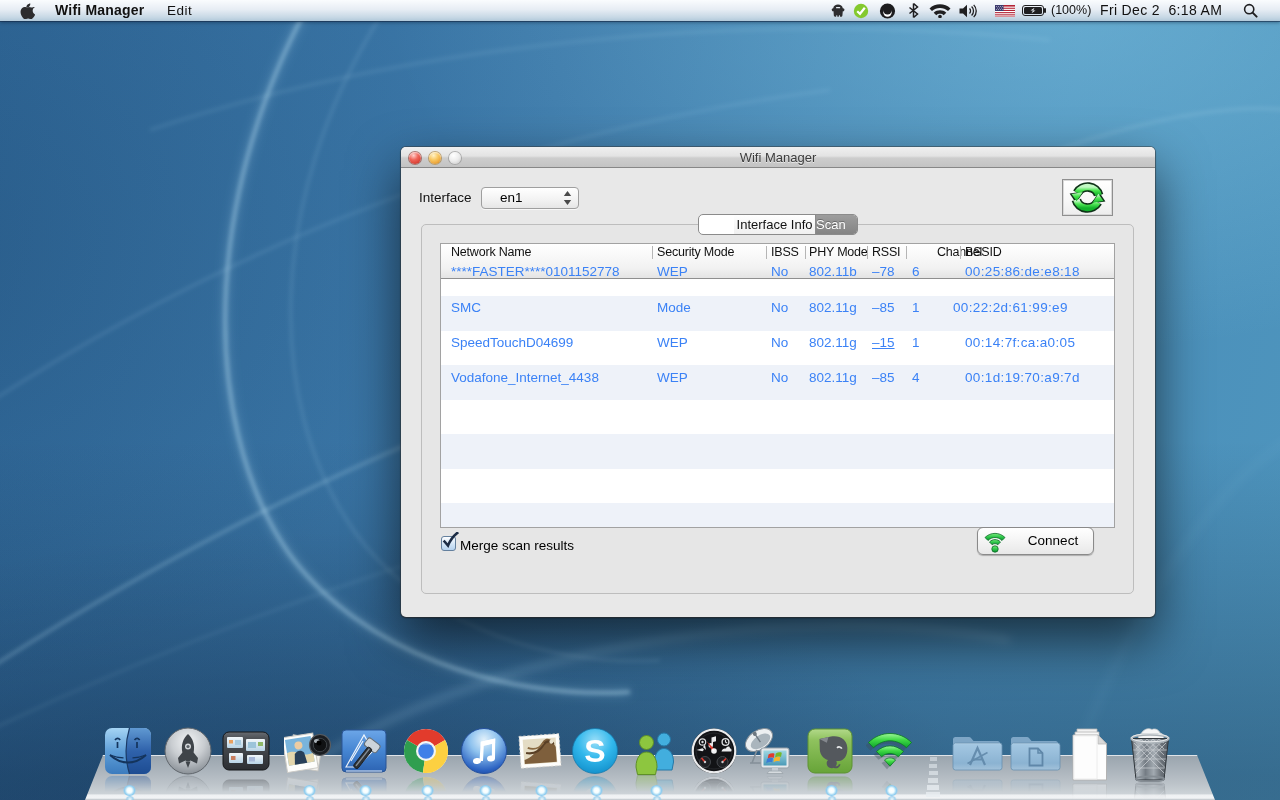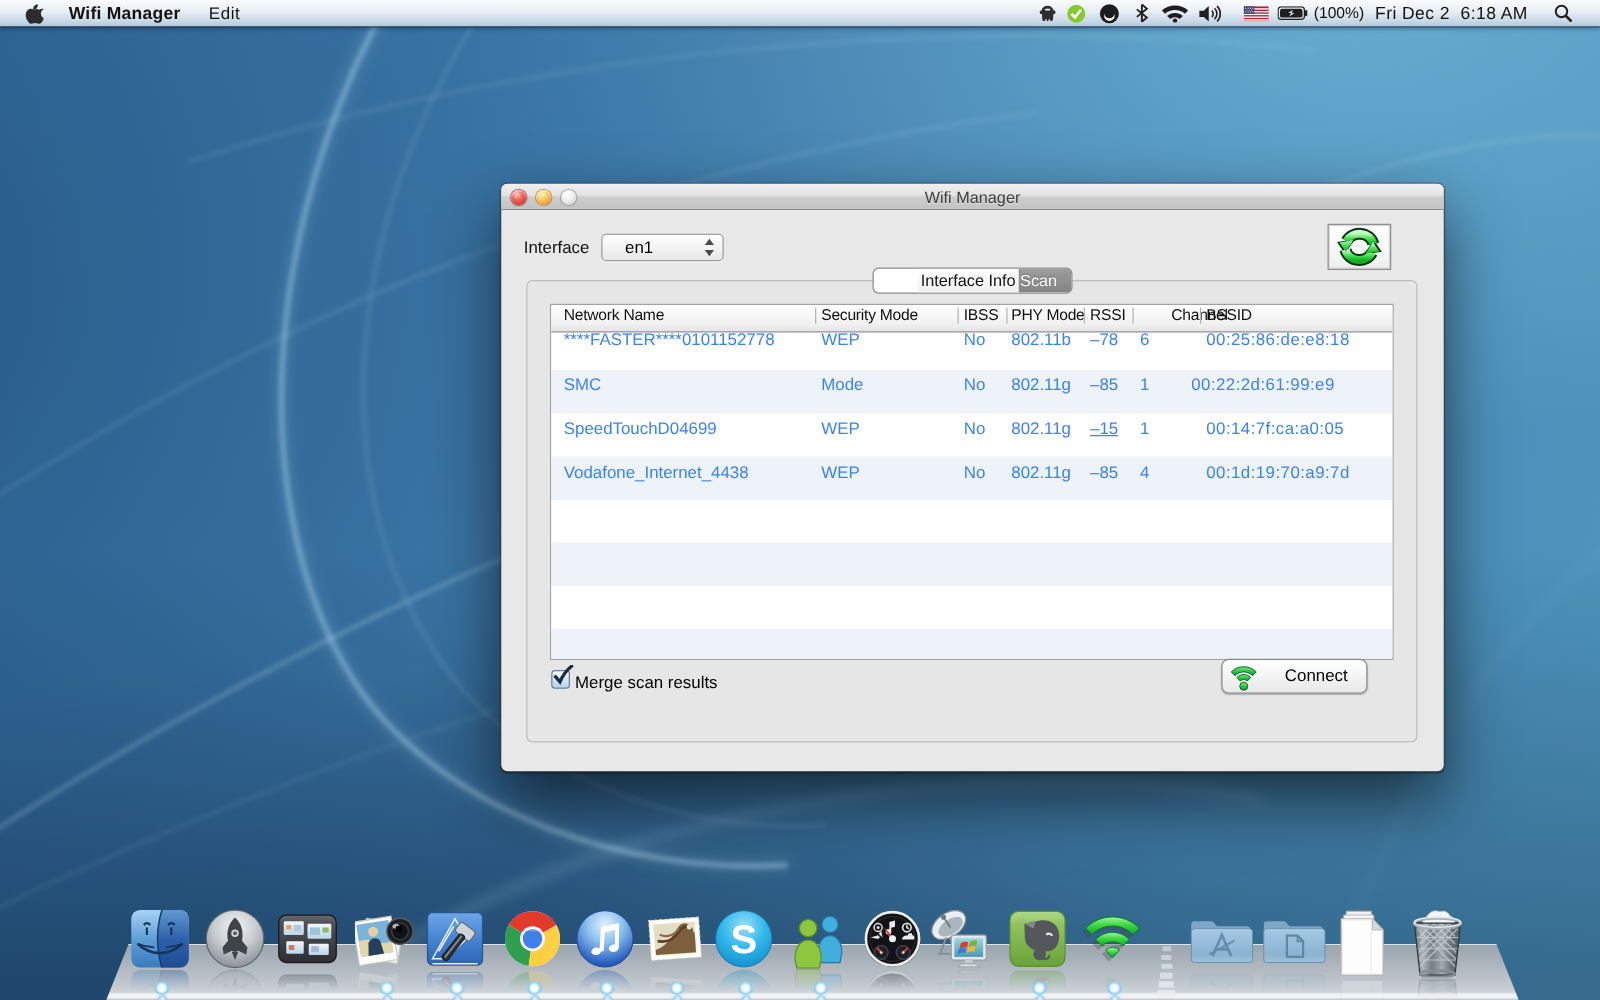--- a/index.html
+++ b/index.html
@@ -26,21 +26,21 @@
 #groupbox{position:absolute;left:20px;top:77px;width:713px;height:370px;border:1px solid #bdbdbd;
 border-radius:5px;background:#e6e6e6;}
 #tabs{position:absolute;left:297px;top:67px;width:160px;height:21px;border:1px solid #8b8b8b;
 border-radius:5px;overflow:hidden;display:flex;z-index:3;background:#fff;}
 #tab1{width:106px;height:100%;background:linear-gradient(#ffffff,#f0f0f0);line-height:19px;
 text-align:center;font-size:13px;color:#111;border-right:1px solid #8b8b8b;margin-left:35px;}
 #tab2{width:53px;height:100%;background:linear-gradient(#9d9d9d,#848484);line-height:19px;
 text-align:left;font-size:13px;color:#fff;text-shadow:0 -1px 0 rgba(0,0,0,0.3);}
 #tbl{position:absolute;left:39px;top:96px;width:675px;height:285px;border:1px solid #a2a2a2;
 background:#fff;overflow:hidden;}
-#thead{position:absolute;left:0;top:0;width:673px;height:22px;
+#thead{position:absolute;left:0;top:0;width:673px;height:35px;
 background:linear-gradient(#ffffff,#f2f2f2 70%,#e4e4e4);border-bottom:1px solid #8f8f8f;}
 .hc{position:absolute;top:0;height:17px;line-height:17px;font-size:12.5px;color:#111;letter-spacing:-0.2px;}
 .hsep{position:absolute;top:2px;height:13px;width:1px;background:#b5b5b5;}
 .row{position:absolute;left:0;width:673px;height:35px;}
 .rb{background:#eef2f9;}
 .cell{position:absolute;font-size:13.5px;color:#3b82f6;height:17px;line-height:17px;top:4px;white-space:pre;}
 #cklabel{position:absolute;left:59px;top:390px;width:200px;font-size:13.5px;color:#000;height:17px;line-height:17px;}
 #connect{position:absolute;left:576px;top:380px;width:117px;height:28px;border-radius:6px;
 background:linear-gradient(#ffffff,#f4f4f4 50%,#e8e8e8);border:1px solid #8a8a8a;
 box-shadow:0 1px 1px rgba(0,0,0,0.25);}

